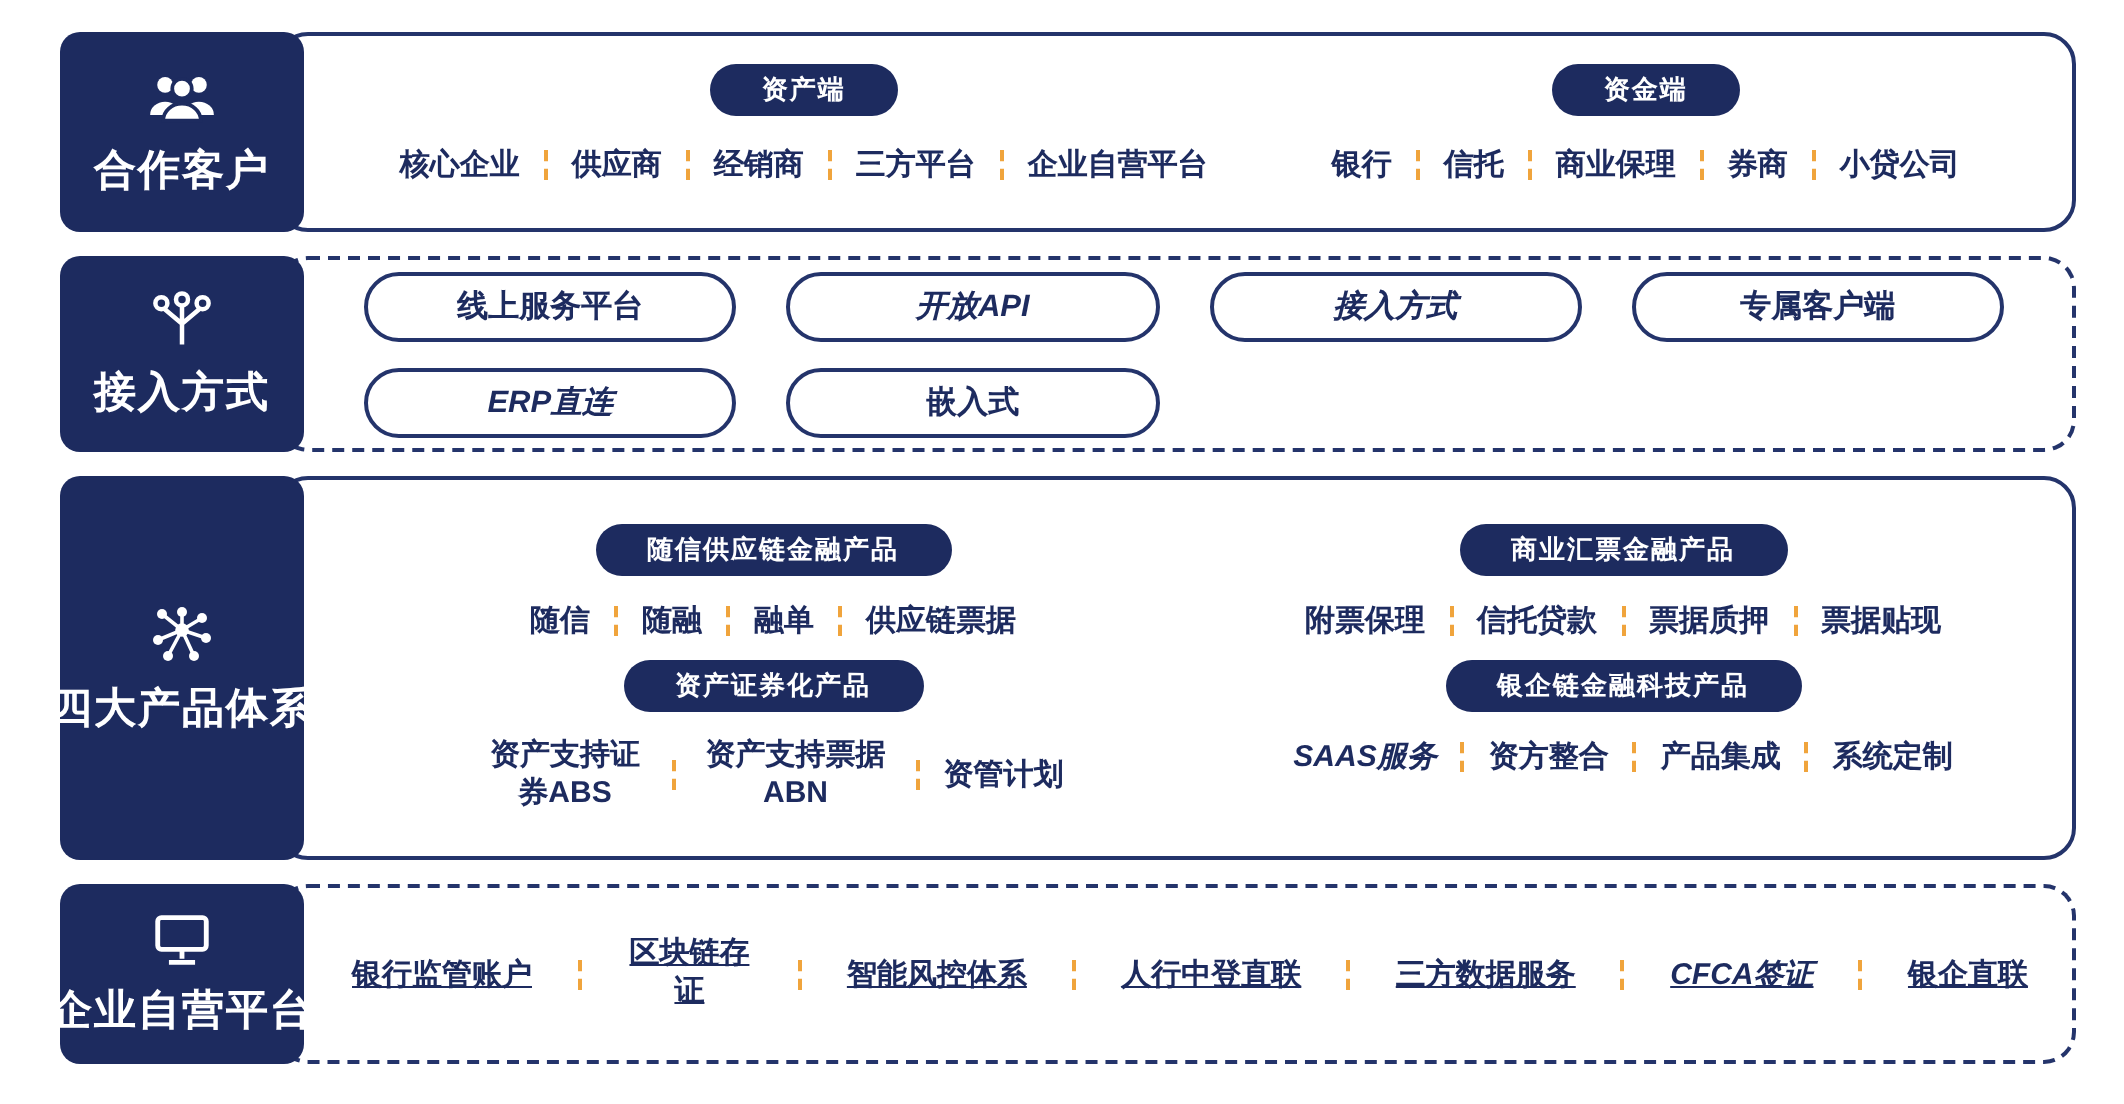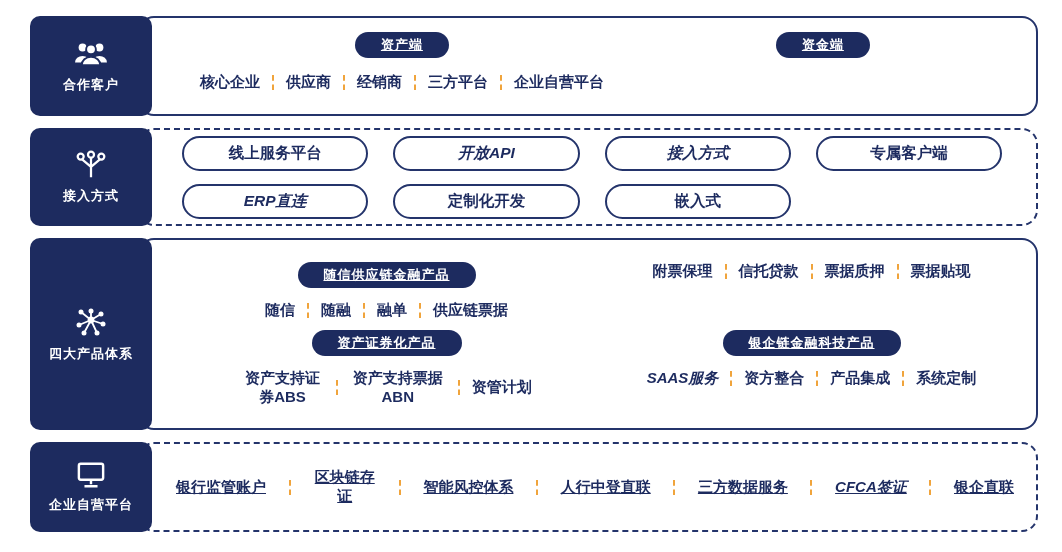--- a/index.html
+++ b/index.html
@@ -14,31 +14,31 @@
   .row.r1{height:100px;}
   .row.r2{height:98px;}
   .row.r3{height:192px;}
   .row.r4{height:90px;margin-bottom:0;}
 
   .label-box{
     width:122px;flex-shrink:0;background:#1d2b5f;border-radius:10px;
     color:#fff;display:flex;flex-direction:column;align-items:center;justify-content:center;
     gap:7px;z-index:2;position:relative;
   }
-  .label-box .lbl{font-size:13px;font-weight:bold;letter-spacing:1px;white-space:nowrap;}
+  .label-box .lbl{font-size:21px;font-weight:bold;letter-spacing:1px;white-space:nowrap;}
 
   .content-box{
     flex:1;border:2.5px solid #24346b;border-radius:16px;margin-left:-14px;
     box-sizing:border-box;background:#fff;z-index:1;display:flex;
   }
   .content-box.dashed{border-style:dashed;}
 
   .badge{
     background:#1d2b5f;color:#fff;border-radius:14px;padding:4px 26px;
-    font-size:13px;font-weight:bold;white-space:nowrap;letter-spacing:1px;text-decoration:underline;
+    font-size:13px;font-weight:bold;white-space:nowrap;letter-spacing:1px;
   }
 
   .items{display:flex;align-items:center;gap:12px;font-weight:bold;font-size:15px;color:#1d2b5f;}
   .items .itm{white-space:nowrap;text-align:center;}
   .sep{width:0;height:15px;border-left:2.5px dashed #f0a43c;flex-shrink:0;}
 
   .it{font-style:italic;}
 
   
   .r1-content{padding:8px 20px 6px 34px;}
@@ -100,20 +100,31 @@
           <span class="sep"></span>
           <span class="itm">经销商</span>
           <span class="sep"></span>
           <span class="itm">三方平台</span>
           <span class="sep"></span>
           <span class="itm">企业自营平台</span>
         </div>
       </div>
       <div class="group-col fund">
         <span class="badge">资金端</span>
+        <div class="items">
+          <span class="itm">银行</span>
+          <span class="sep"></span>
+          <span class="itm">信托</span>
+          <span class="sep"></span>
+          <span class="itm">商业保理</span>
+          <span class="sep"></span>
+          <span class="itm">券商</span>
+          <span class="sep"></span>
+          <span class="itm">小贷公司</span>
+        </div>
       </div>
     </div>
   </div>
 
   <div class="row r2">
     <div class="label-box">
       <span>
         <svg width="34" height="30" viewBox="0 0 36 32" fill="none" stroke="#fff" stroke-width="2.4">
           <circle cx="7" cy="7" r="3.2"></circle>
           <circle cx="18" cy="5" r="3.2"></circle>
@@ -131,23 +142,20 @@
           <span>开放API</span>
         </div>
       <div class="pill it">
           <span>接入方式</span>
         </div>
       <div class="pill">
           <span>专属客户端</span>
         </div>
       <div class="pill it">
           <span>ERP直连</span>
-        </div>
-      <div class="pill">
-          <span>定制化开发</span>
         </div>
       <div class="pill">
           <span>嵌入式</span>
         </div>
     </div>
   </div>
 
   <div class="row r3">
     <div class="label-box">
       <span>
@@ -176,20 +184,21 @@
             <span class="itm">随信</span>
             <span class="sep"></span>
             <span class="itm">随融</span>
             <span class="sep"></span>
             <span class="itm">融单</span>
             <span class="sep"></span>
             <span class="itm">供应链票据</span>
           </div>
         </div>
         <div class="prod-group">
+          <span class="badge">商业汇票金融产品</span>
           <div class="items">
             <span class="itm">附票保理</span>
             <span class="sep"></span>
             <span class="itm">信托贷款</span>
             <span class="sep"></span>
             <span class="itm">票据质押</span>
             <span class="sep"></span>
             <span class="itm">票据贴现</span>
           </div>
         </div>

